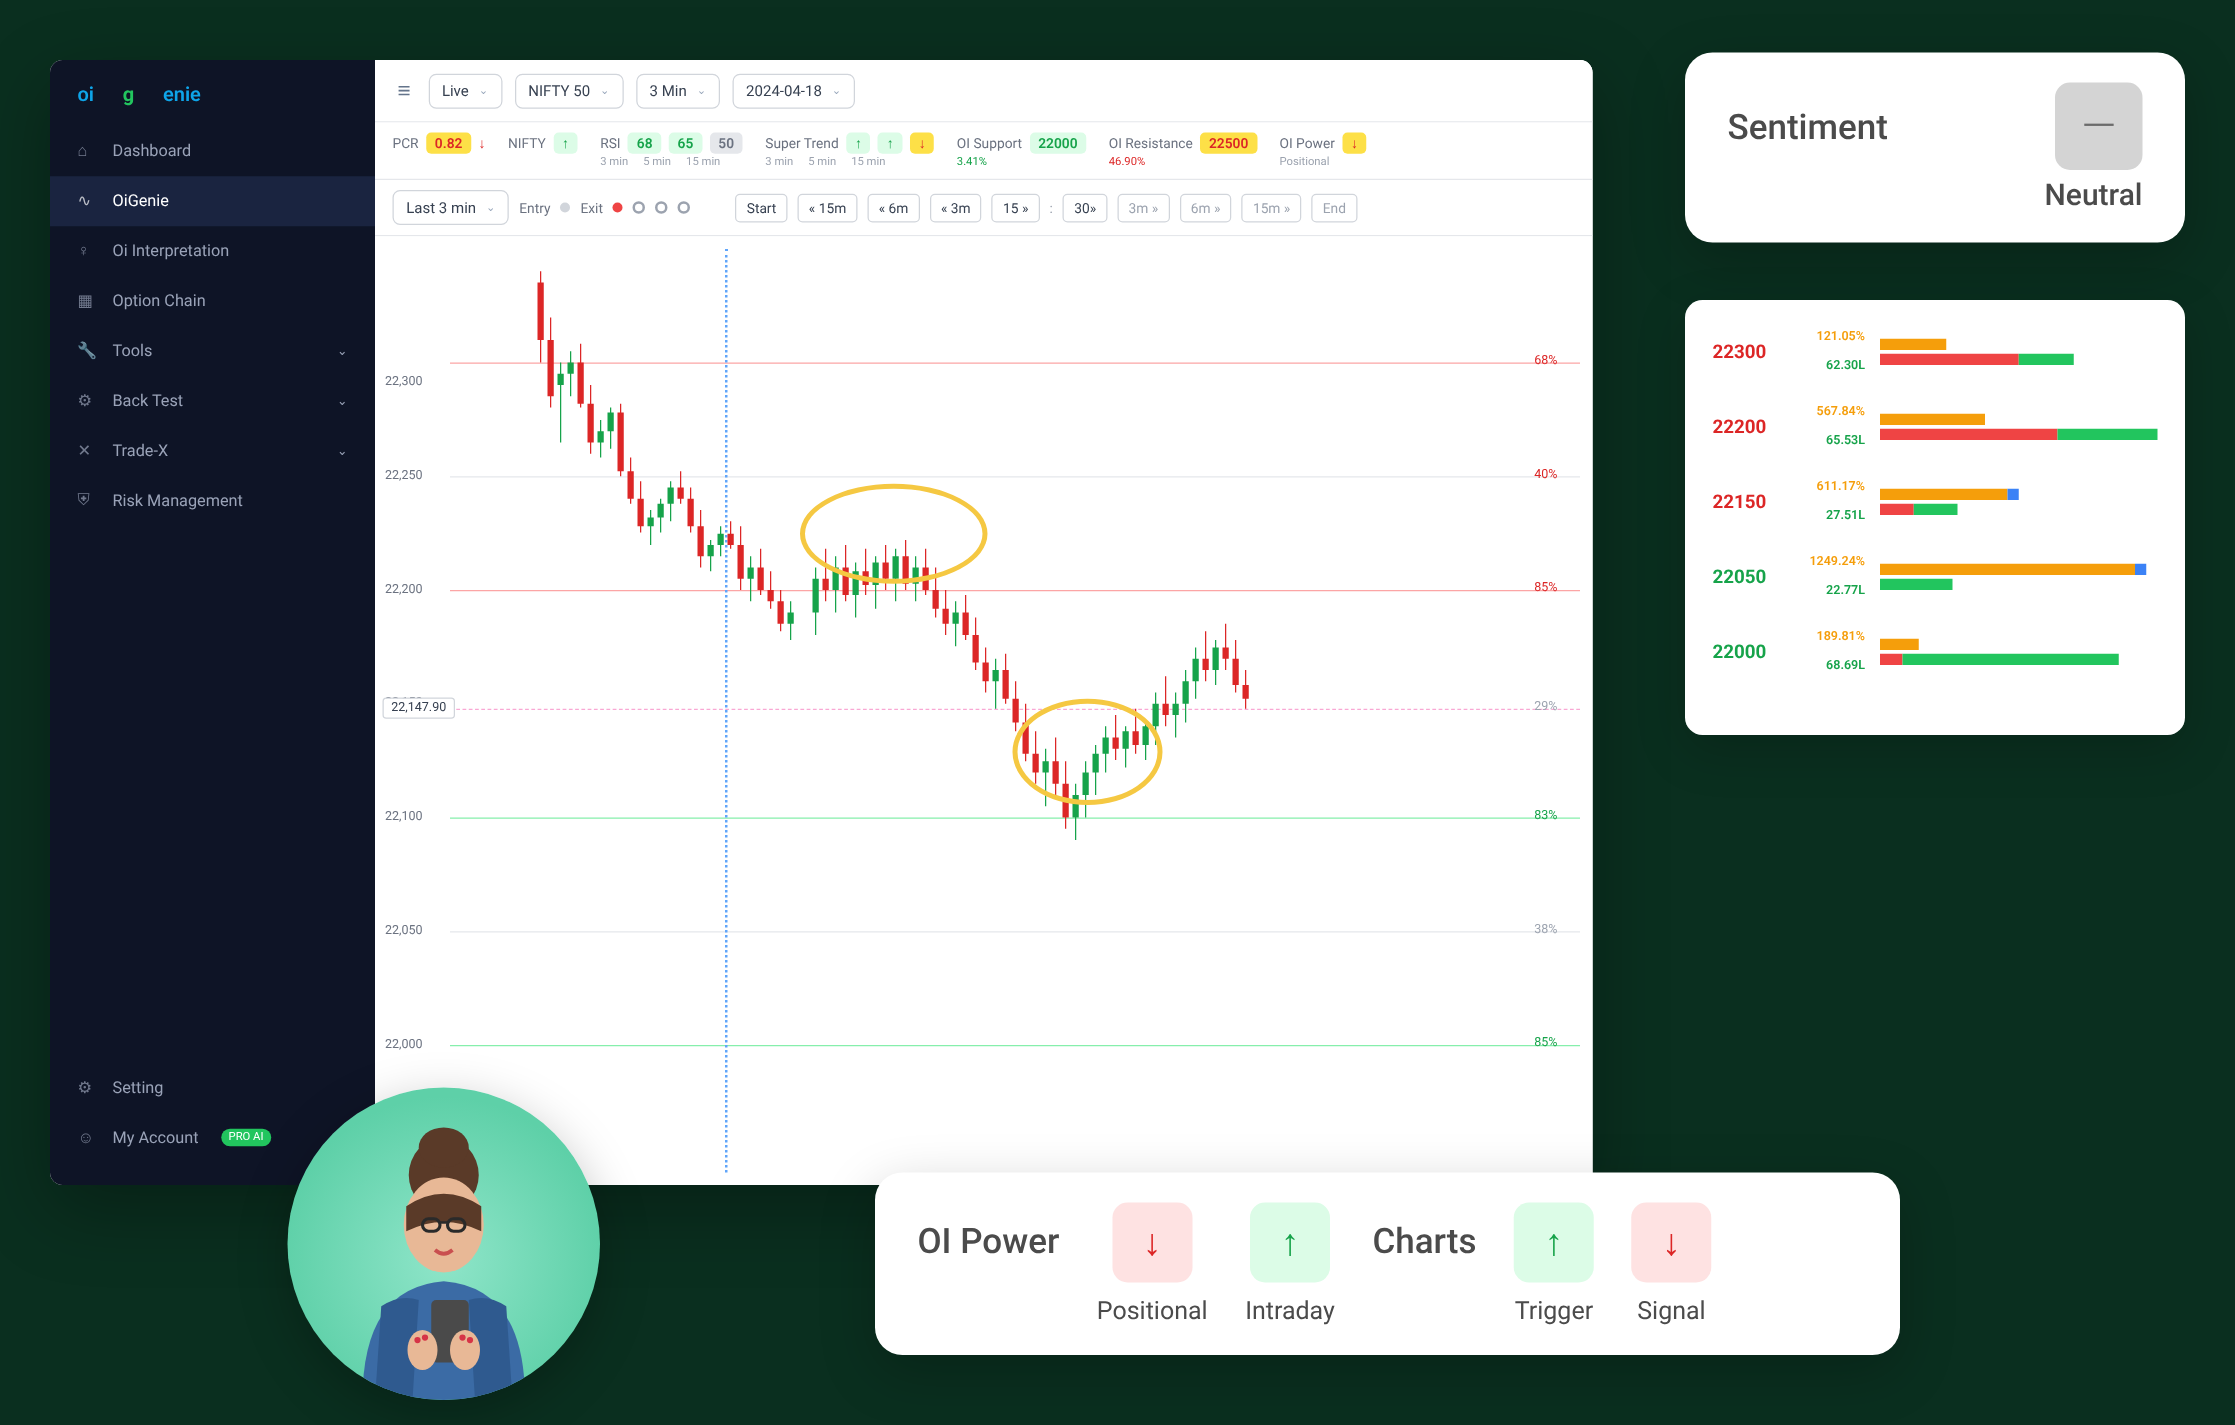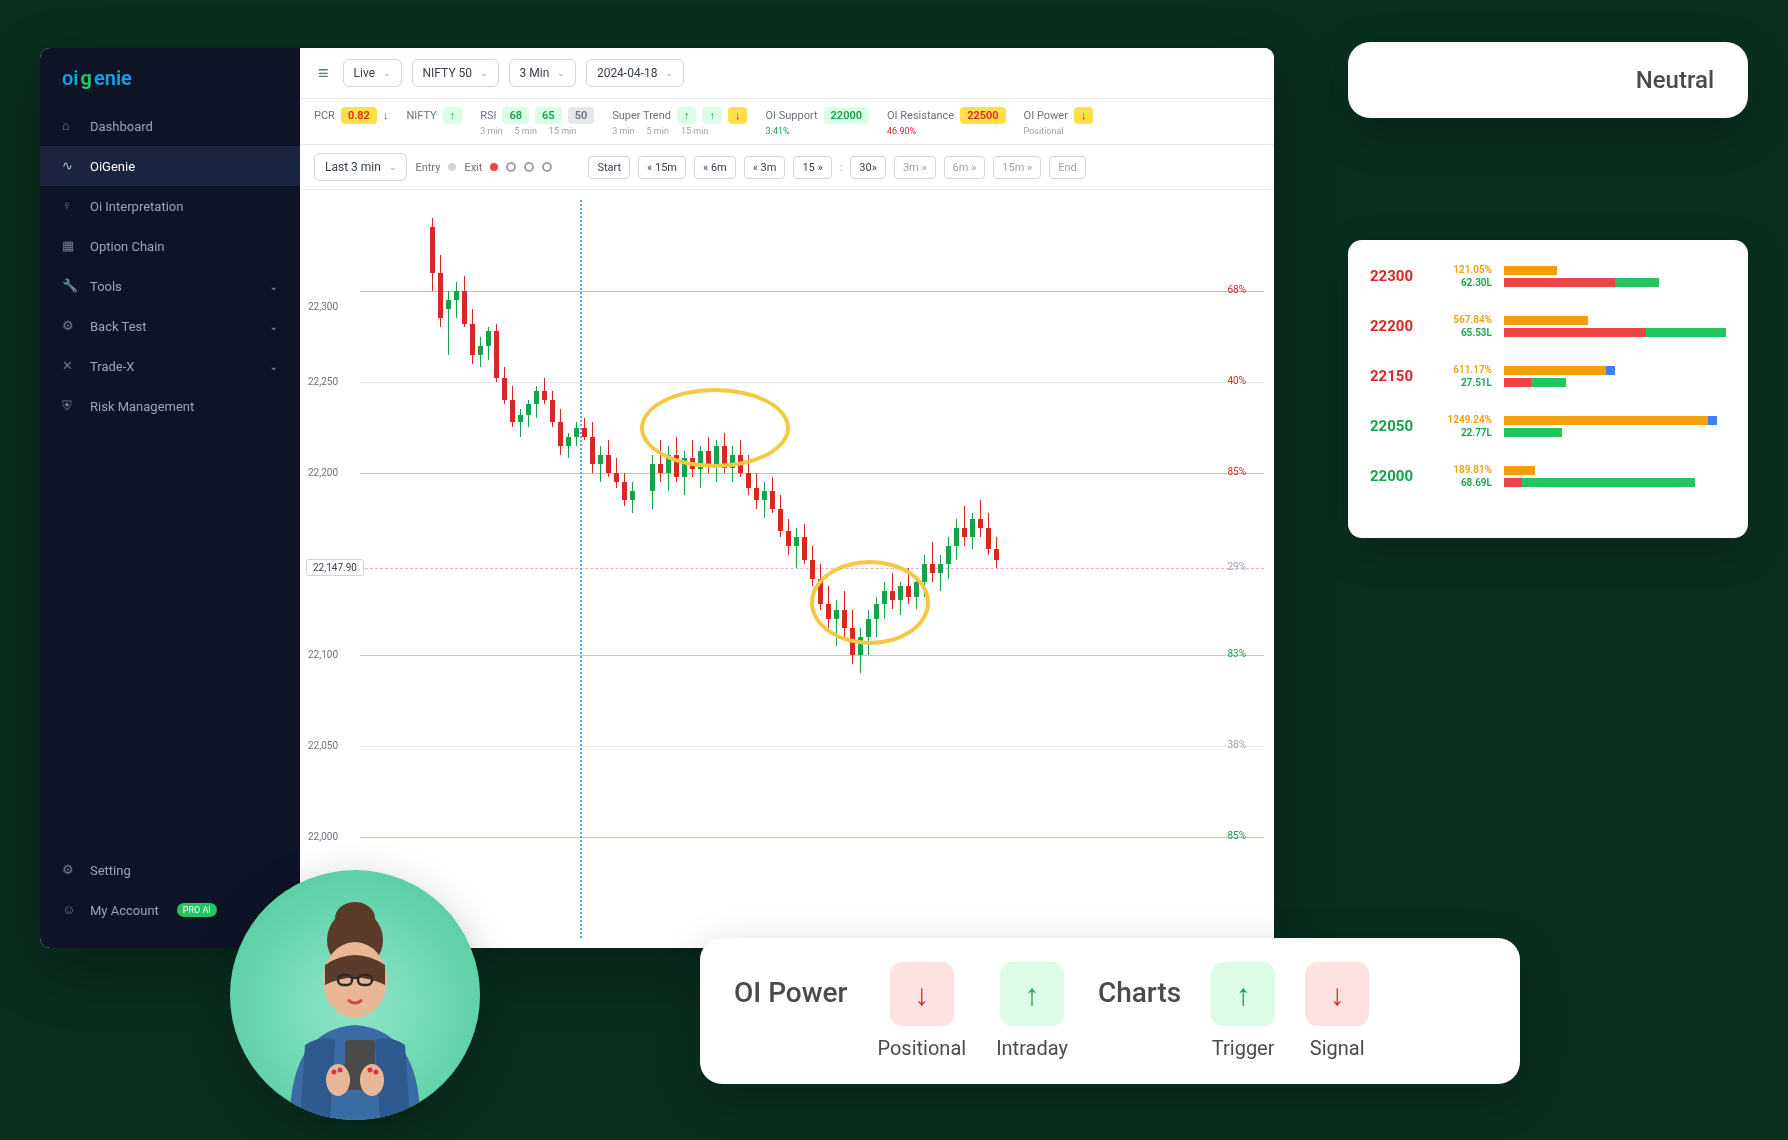--- a/index.html
+++ b/index.html
@@ -1,19 +1,19 @@
 <!DOCTYPE html>
 <html><head>
 <meta charset="utf-8">
 <style>
 *{box-sizing:border-box;margin:0;padding:0;font-family:-apple-system,BlinkMacSystemFont,'Segoe UI',Roboto,sans-serif}
 body{background:#0a2f1f;width:1788px;height:1140px;position:relative;overflow:hidden}
 .app{position:absolute;left:40px;top:48px;width:1234px;height:900px;background:#fff;border-radius:10px;display:flex;box-shadow:0 20px 60px rgba(0,0,0,.3)}
 .sidebar{width:260px;background:#0e1426;border-radius:10px 0 0 10px;color:#9aa3b8;padding:18px 0;display:flex;flex-direction:column}
-.logo{display:flex;align-items:flex-start;gap:2px;padding:0 22px 16px;font-size:20px;font-weight:600}
+.logo{display:flex;align-items:flex-start;gap:23px;padding:0 22px 16px;font-size:16px;font-weight:600}
 .logo .oi{color:#0ea5e9}.logo .genie{color:#0ea5e9}
 .nav{flex:1}
 .nav-item{display:flex;align-items:center;gap:12px;padding:12px 22px;font-size:13px;cursor:pointer;color:#9aa3b8}
 .nav-item.active{background:#1a2440;color:#fff}
 .nav-item .icn{width:16px;height:16px;opacity:.7}
 .nav-item .chev{margin-left:auto;font-size:10px}
 .footer-nav{margin-top:auto}
 .badge-pro{background:#22c55e;color:#fff;font-size:9px;padding:2px 6px;border-radius:8px;margin-left:6px}
 .main{flex:1;background:#f5f6f8;border-radius:0 10px 10px 0;display:flex;flex-direction:column;overflow:hidden}
 .topbar{background:#fff;padding:10px 14px;display:flex;align-items:center;gap:10px;border-bottom:1px solid #e5e7eb}
@@ -65,21 +65,21 @@
 .card-power .box{width:64px;height:64px;border-radius:12px;display:flex;align-items:center;justify-content:center;font-size:30px;font-weight:700}
 .card-power .box.r{background:#fee2e2;color:#dc2626}
 .card-power .box.g{background:#dcfce7;color:#16a34a}
 .card-power .col{display:flex;flex-direction:column;align-items:center;gap:10px}
 .card-power .sub{font-size:20px;color:#4b4b4b}
 
 .oi-panel{position:absolute;right:40px;top:240px;width:400px;background:#fff;border-radius:14px;padding:24px 22px;box-shadow:0 12px 40px rgba(0,0,0,.18)}
 .oi-row{display:flex;align-items:center;gap:12px;margin-bottom:26px}
 .oi-row .strike{font-size:15px;font-weight:700;width:56px}
 .oi-row .strike.r{color:#dc2626}.oi-row .strike.g{color:#16a34a}
-.oi-row .vals{display:flex;flex-direction:column;gap:2px;width:54px;font-size:10px;text-align:right}
+.oi-row .vals{display:flex;flex-direction:column;gap:12px;width:54px;font-size:10px;text-align:right}
 .oi-row .vals .p1{color:#f59e0b;font-weight:600}
 .oi-row .vals .p2{color:#16a34a;font-weight:600}
 .oi-row .bars{flex:1;display:flex;flex-direction:column;gap:3px}
 .bar{height:9px;border-radius:2px;display:flex}
 .seg{height:100%}
 .seg.o{background:#f59e0b}.seg.r{background:#ef4444}.seg.g{background:#22c55e}.seg.b{background:#3b82f6}
 
 .avatar{position:absolute;left:230px;bottom:20px;width:250px;height:250px;border-radius:50%;background:radial-gradient(circle at 50% 55%, #8fe5c9 0%, #5ed0a8 70%);overflow:hidden;box-shadow:0 12px 40px rgba(0,0,0,.25)}
 .avatar svg{width:100%;height:100%}
 </style>
@@ -562,20 +562,24 @@
           <div class="wick" style="top:346.7px;height:30.939999999999998px"></div>
           <div class="body" style="top:359.44px;height:10.920000000000016px"></div>
         </div>
         <div class="circle-annot" style="left: 340px; top: 197.5px; width: 150px; height: 80px;"></div>
         <div class="circle-annot" style="left: 510px; top: 370.4px; width: 120px; height: 85px;"></div>
       </div>
   </div>
 </div>
 
 <div class="card card-sentiment">
+  <div class="row1">
+    <span class="ttl">Sentiment</span>
+    <div class="sq">—</div>
+  </div>
   <span class="val">Neutral</span>
 </div>
 
 <div class="oi-panel" id="oiPanel">
     <div class="oi-row">
       <div class="strike r">22300</div>
       <div class="vals">
         <span class="p1">121.05%</span>
         <span class="p2">62.30L</span>
       </div>

